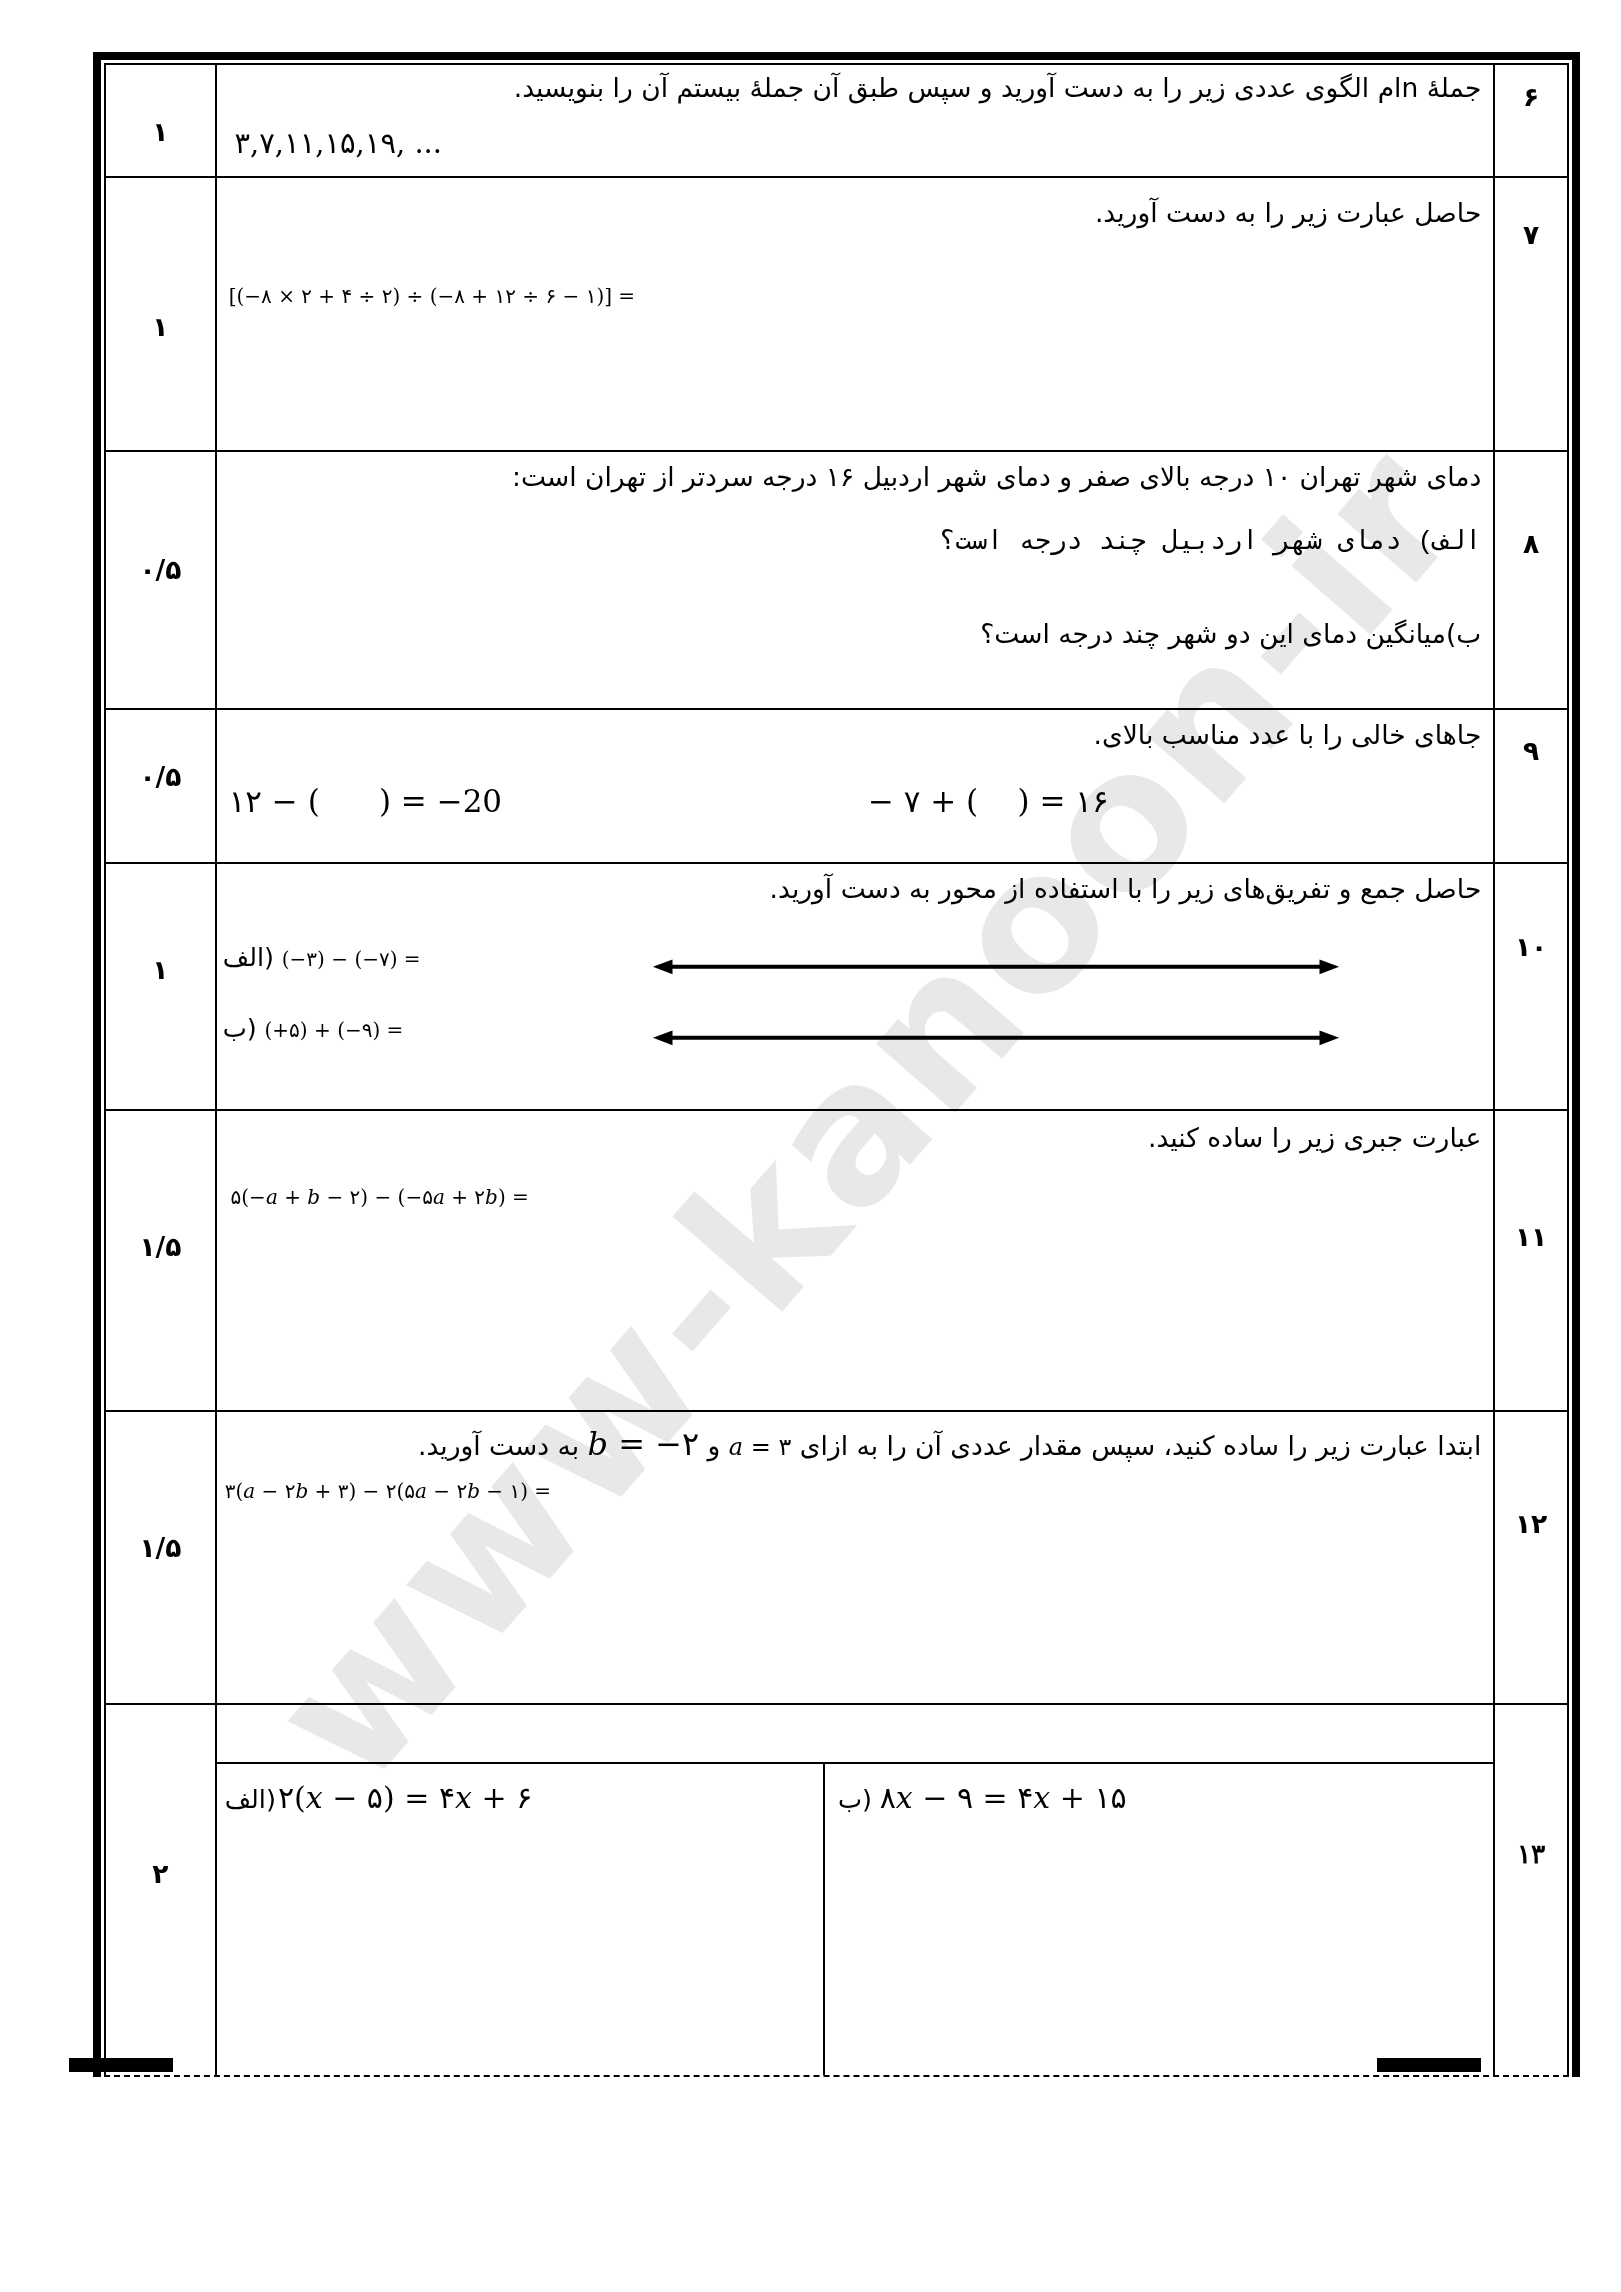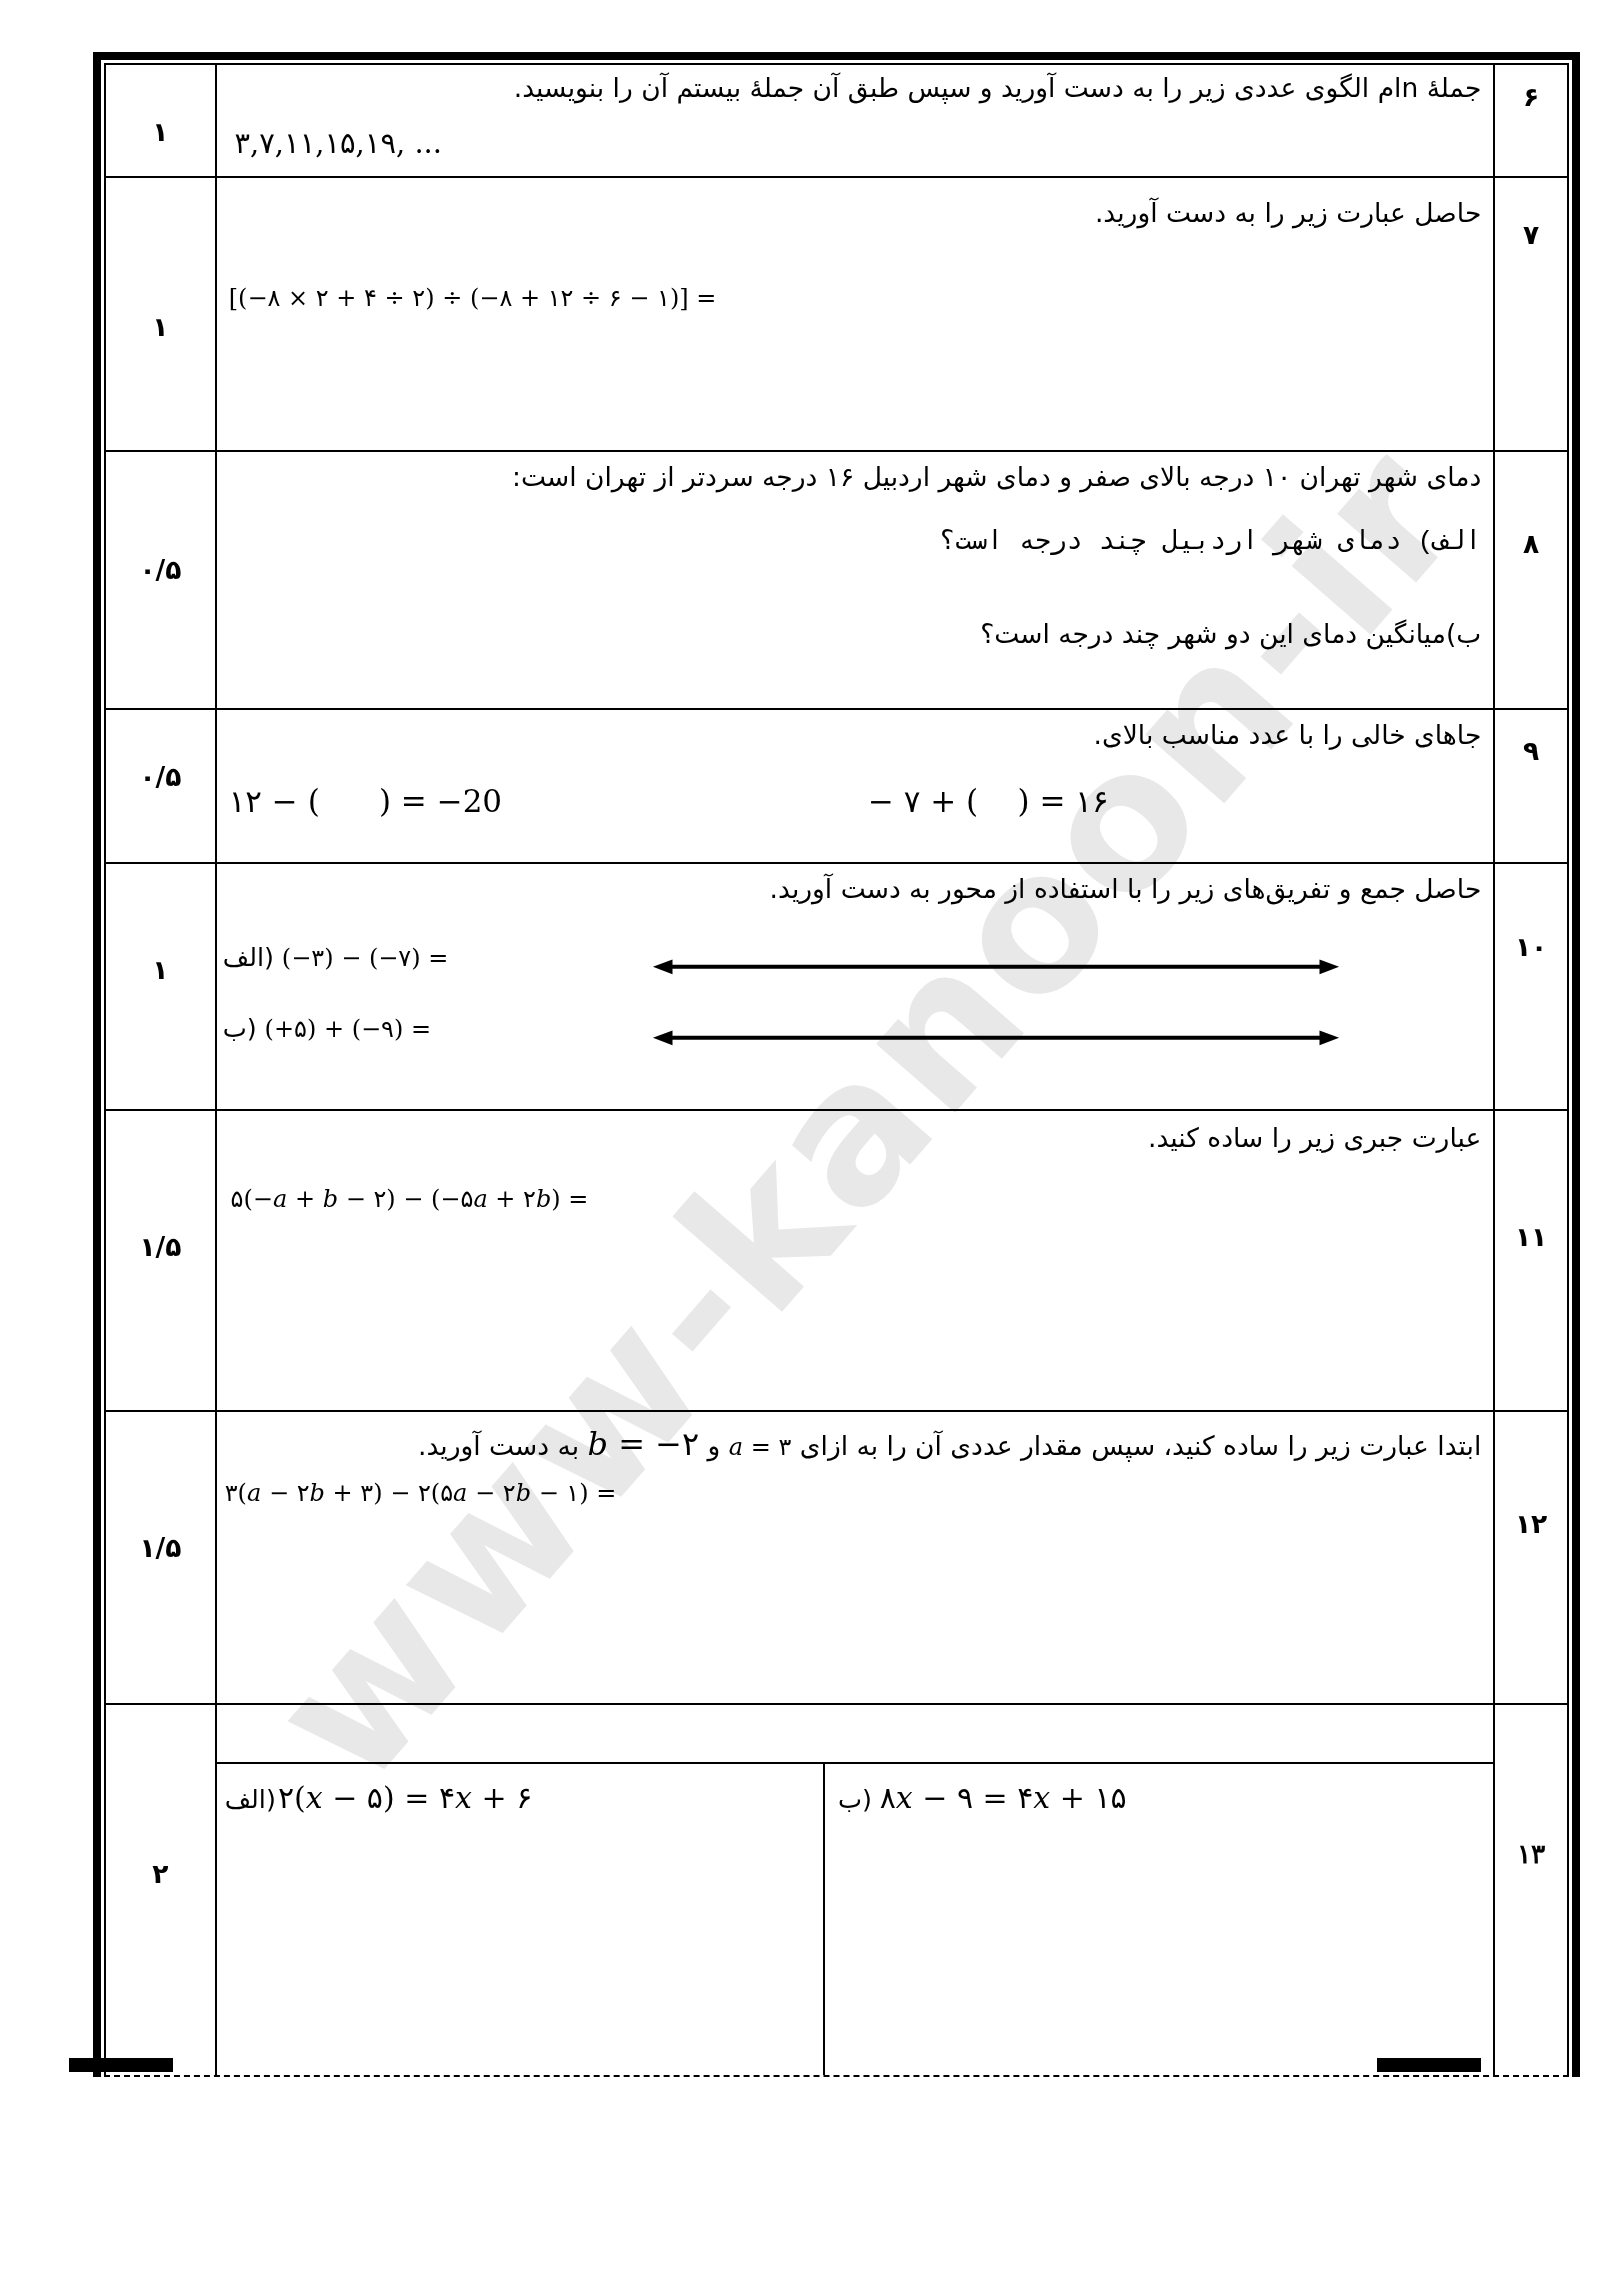--- a/index.html
+++ b/index.html
@@ -16,21 +16,21 @@
   .row{position:relative;border-bottom:2.9px solid #000;}
   .row.thin{border-bottom-width:2px;}
   .row:last-child{border-bottom:none;}
   .cell-points{position:absolute;left:0;top:0;bottom:0;width:109px;border-right:2px solid #000;}
   .cell-num{position:absolute;right:0;top:0;bottom:0;width:72px;border-left:2px solid #000;}
   .cell-content{position:absolute;left:111px;right:74px;top:0;bottom:0;}
   .pts,.qnum{position:absolute;left:0;right:0;text-align:center;font-size:26.5px;font-weight:bold;}
   .fa{direction:rtl;unicode-bidi:embed;font-size:26.5px;line-height:1.55;}
   .hline{position:absolute;right:11.8px;left:11.8px;text-align:right;}
   .math{direction:ltr;unicode-bidi:embed;white-space:pre;
-        font-family:"DejaVu Serif","DejaVu Sans",serif;font-size:24px;}
+        font-family:"DejaVu Serif","DejaVu Sans",serif;font-size:20px;}
   .math i{font-family:"DejaVu Serif",serif;font-style:italic;}
   .eqline{position:absolute;display:flex;align-items:baseline;gap:7.8px;direction:ltr;text-align:center;}
   .eqlabel{font-size:25.5px;direction:ltr;unicode-bidi:embed;white-space:pre;}
   .arrow{position:absolute;width:688px;height:17.6px;}
   .sub{position:absolute;left:0;right:0;bottom:0;border-top:2px solid #000;}
   .subdiv{position:absolute;left:606px;top:0;bottom:0;width:2px;background:#000;}
   .stub{position:absolute;height:13.7px;width:104px;background:#000;z-index:2;}
   .sz30{font-size:29px;} .sz31{font-size:30px;} .sz32{font-size:31px;}
 </style>
 </head>

